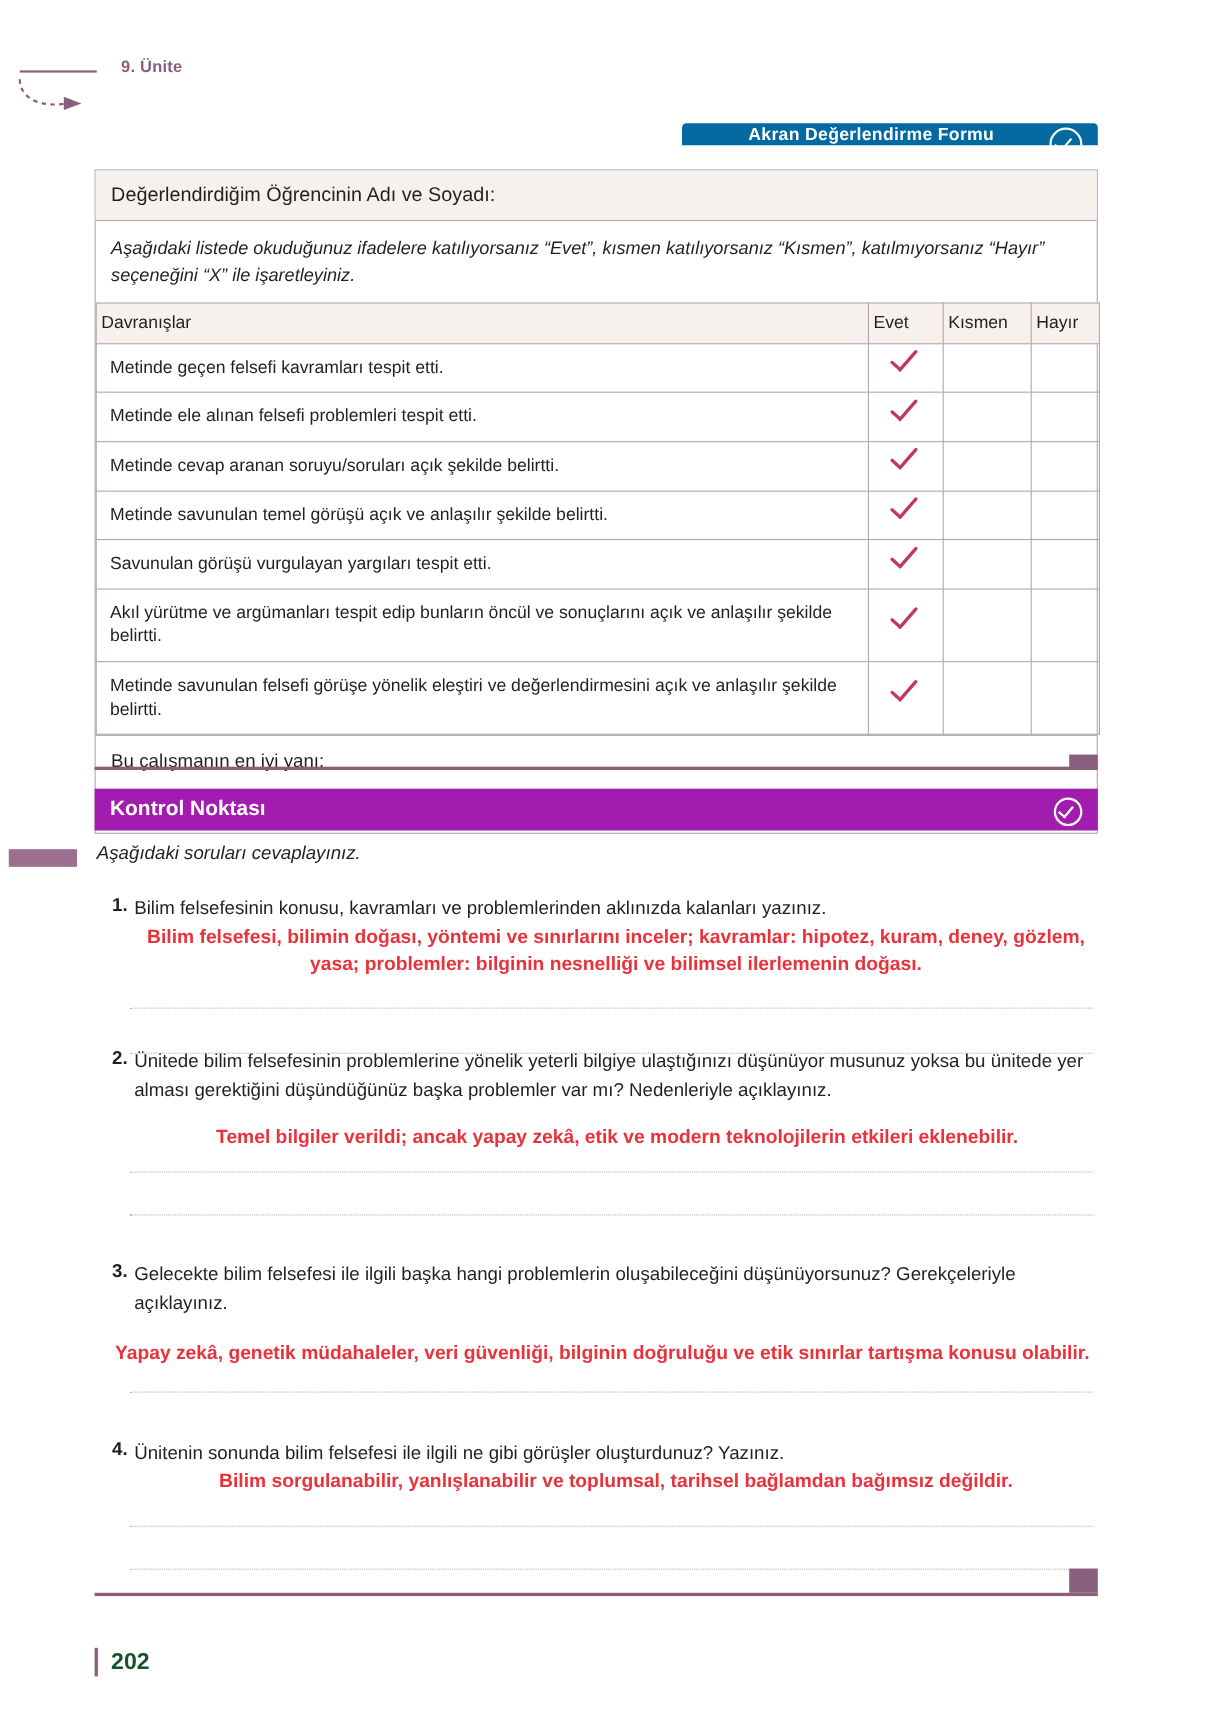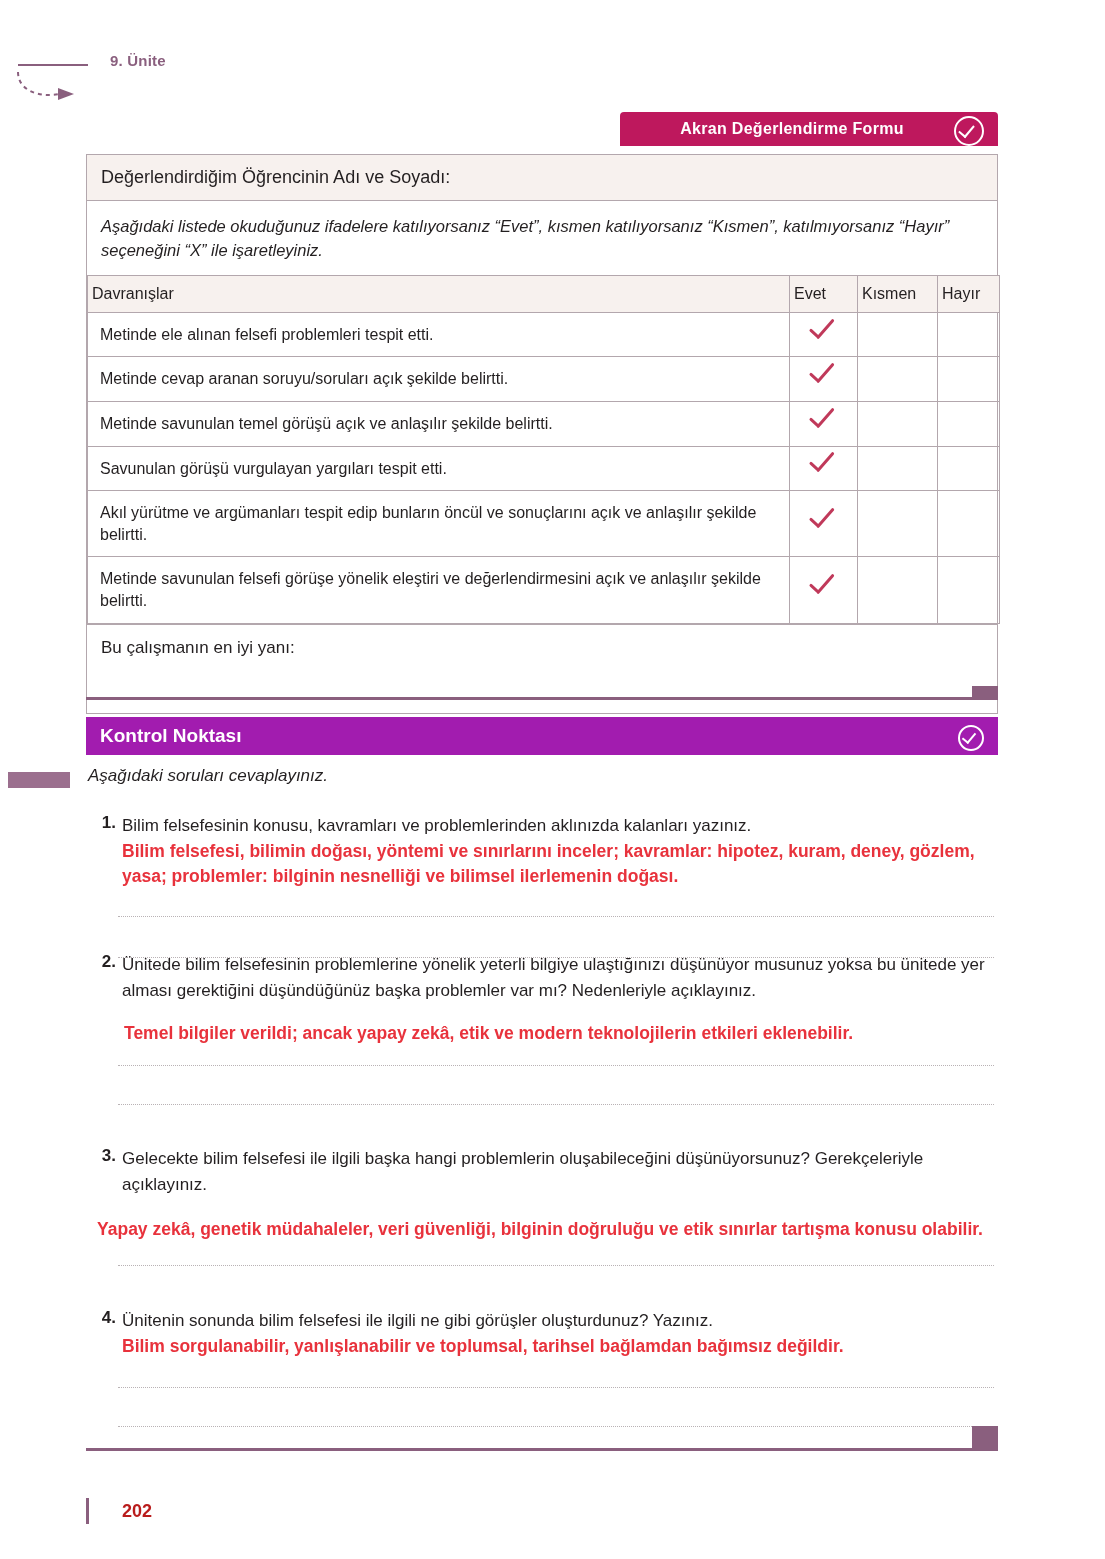--- a/index.html
+++ b/index.html
@@ -48,25 +48,25 @@
     width: 64px;
     height: 34px;
   }
 
   
   .form-tab {
     position: absolute;
     top: 112px;
     left: 620px;
     width: 378px;
-    height: 34px;
-    background: #be185d;
+    height: 20px;
+    background: #0369a1;
     border-radius: 4px 4px 0 0;
     display: flex;
-    align-items: center;
+    align-items: flex-end;
     justify-content: center;
   }
   .form-tab .tab-title {
     color: #ffffff;
     font-size: 16px;
     font-weight: 700;
     letter-spacing: .3px;
     margin-right: 34px;
   }
   .tab-check {
@@ -261,20 +261,21 @@
     font-size: 17px;
     line-height: 1.5;
     color: #231f20;
   }
   .answer {
     margin-left: 36px;
     font-size: 17.5px;
     font-weight: 700;
     color: #e8323c;
     line-height: 1.48;
+    text-align: center;
   }
   .answer.indent { margin-left: 38px; }
   .dotline {
     border-bottom: 1.4px dotted #b9b2b5;
     height: 0;
     margin-left: 32px;
     width: 876px;
   }
 
   
@@ -301,24 +302,23 @@
     display: flex;
     align-items: center;
   }
   .page-bar {
     width: 3px;
     height: 26px;
     background: #8a5f7e;
     margin-right: 12px;
   }
   .page-num {
-    font-size: 18px;
-    font-weight: 700;
-    color: #b91c1c;
-    margin-left: 21px;
+    font-size: 21px;
+    font-weight: 700;
+    color: #14532d;
   }
 </style>
 </head>
 <body>
 
 <div class="unit-header">
   <div class="unit-rule"></div>
   <div class="unit-label">9. Ünite</div>
 </div>
 <svg class="swirl" viewBox="0 0 64 34">
@@ -345,20 +345,26 @@
     <thead>
       <tr>
         <th>Davranışlar</th>
         <th>Evet</th>
         <th>Kısmen</th>
         <th>Hayır</th>
       </tr>
     </thead>
     <tbody>
       <tr>
+        <td class="behavior">Metinde geçen felsefi kavramları tespit etti.</td>
+        <td class="mark"><span class="check-mark"></span></td>
+        <td class="mark"></td>
+        <td class="mark"></td>
+      </tr>
+      <tr>
         <td class="behavior">Metinde ele alınan felsefi problemleri tespit etti.</td>
         <td class="mark"><span class="check-mark"></span></td>
         <td class="mark"></td>
         <td class="mark"></td>
       </tr>
       <tr>
         <td class="behavior">Metinde cevap aranan soruyu/soruları açık şekilde belirtti.</td>
         <td class="mark"><span class="check-mark"></span></td>
         <td class="mark"></td>
         <td class="mark"></td>

